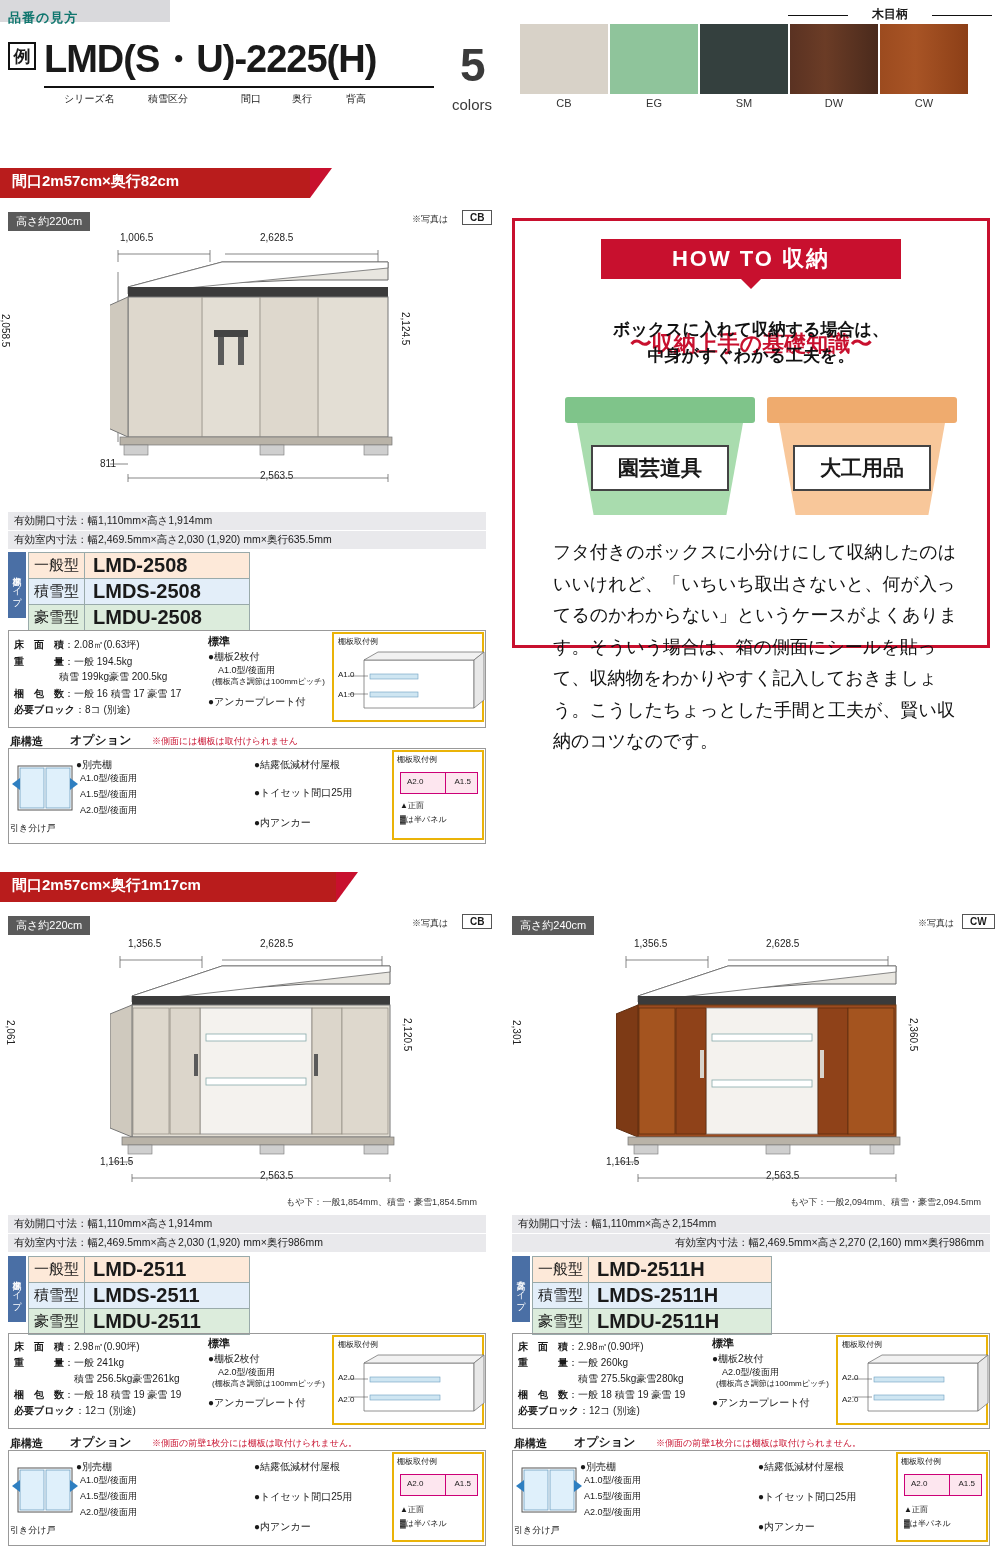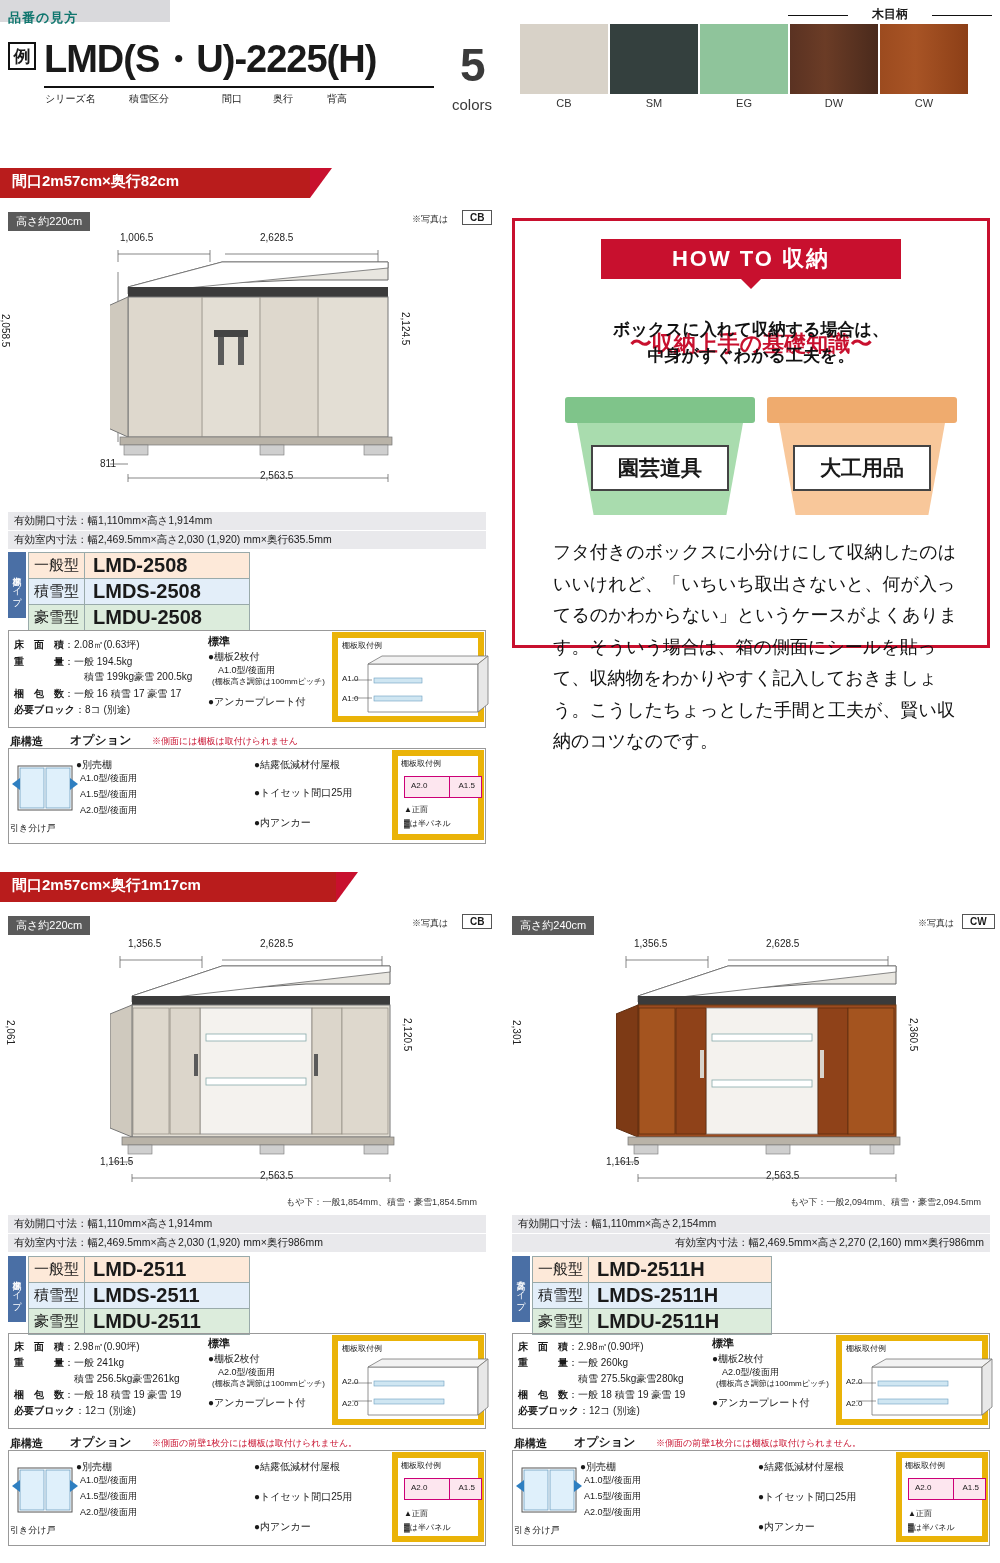--- a/index.html
+++ b/index.html
@@ -15,21 +15,21 @@
   }
   .page { position: relative; width: 1000px; height: 1563px; overflow: hidden; }
 
   
   .hdr-left { position: absolute; left: 0; top: 0; width: 510px; height: 140px; }
   .hdr-title-bar { position: absolute; left: 0; top: 0; width: 170px; height: 22px; background: #d9d9dc; }
   .hdr-title-bar span { display: block; padding: 9px 0 0 8px; font-size: 13px; font-weight: bold; color: #0f766e; letter-spacing: 1px; }
   .hdr-rei { position: absolute; left: 8px; top: 42px; width: 28px; height: 28px; border: 2px solid #111; font-size: 17px; font-weight: bold; text-align: center; line-height: 25px; }
   .hdr-model { position: absolute; left: 44px; top: 34px; font-size: 38px; font-weight: bold; letter-spacing: -1px; white-space: nowrap; }
   .hdr-underline { position: absolute; left: 44px; top: 86px; width: 390px; height: 2px; background: #111; }
-  .hdr-legend { position: absolute; left: 37px; top: 92px; width: 420px; height: 24px; }
+  .hdr-legend { position: absolute; left: 56px; top: 92px; width: 420px; height: 24px; }
   .hdr-legend span { position: absolute; font-size: 10px; white-space: nowrap; }
   .lg0 { left: 8px; }
   .lg1 { left: 92px; }
   .lg2 { left: 185px; }
   .lg3 { left: 236px; }
   .lg4 { left: 290px; }
 
   .hdr-colors { position: absolute; left: 430px; top: 0; width: 570px; height: 140px; }
   .five { position: absolute; left: 30px; top: 38px; font-size: 46px; font-weight: bold; color: #3a3a3a; }
   .five-sub { position: absolute; left: 22px; top: 96px; font-size: 15px; color: #3a3a3a; }
@@ -86,21 +86,21 @@
   .box-ill .body { position: absolute; left: 12px; top: 26px; width: 166px; height: 92px; clip-path: polygon(0 0, 100% 0, 90% 100%, 10% 100%); }
   .box-ill .tag { position: absolute; left: 26px; top: 48px; width: 138px; height: 46px; background: #fff; border: 2px solid #444; text-align: center; line-height: 42px; font-size: 21px; font-weight: bold; }
   .howto-body { position: absolute; left: 38px; right: 24px; top: 316px; font-size: 18px; line-height: 1.75; color: #111; }
 
   
   .dimtxt { position: absolute; font-size: 10px; color: #222; white-space: nowrap; }
   .dimtxt.vert { writing-mode: vertical-rl; }
   .moyashita { position: absolute; font-size: 9px; color: #333; }
 
   
-  .shelf-diag { position: absolute; border: 6px solid #eab308; background: #fff; }
+  .shelf-diag { position: absolute; border: 2px solid #eab308; background: #fff; }
 </style>
 </head>
 <body>
 
 <div class="page">
 
   <div class="hdr-left">
     <div class="hdr-title-bar">
       <span>品番の見方</span>
     </div>
@@ -119,26 +119,26 @@
   <div class="hdr-colors">
     <div class="five">5</div>
     <div class="five-sub">colors</div>
     <div class="mokume">木目柄</div>
     <div class="swatch-wrap">
       <div class="swatch">
         <div class="sw-body" style="background:#d8d2c8"></div>
         <div class="sw-lbl">CB</div>
       </div>
       <div class="swatch">
+        <div class="sw-body" style="background:#8fc49b"></div>
+        <div class="sw-lbl">EG</div>
+      </div>
+      <div class="swatch">
         <div class="sw-body" style="background:#34403e"></div>
         <div class="sw-lbl">SM</div>
-      </div>
-      <div class="swatch">
-        <div class="sw-body" style="background:#8fc49b"></div>
-        <div class="sw-lbl">EG</div>
       </div>
       <div class="swatch">
         <div class="sw-body" style="background:linear-gradient(90deg,#5a3222,#6b3c26 40%,#4a2a1c)"></div>
         <div class="sw-lbl">DW</div>
       </div>
       <div class="swatch">
         <div class="sw-body" style="background:linear-gradient(90deg,#9c4b1f,#a85425 40%,#8c3f17)"></div>
         <div class="sw-lbl">CW</div>
       </div>
     </div>
@@ -229,21 +229,21 @@
   </tbody>
     </table>
 
   <div class="info-box" style="left:8px; top:630px; width:478px; height:98px;"></div>
   <div class="ib-cell" style="left:14px; top:638px;">
     <b>床　面　積</b><span>：2.08㎡(0.63坪)</span>
   </div>
   <div class="ib-cell" style="left:14px; top:655px;">
     <b>重　　　量</b><span>：一般 194.5kg</span>
   </div>
-  <div class="ib-cell" style="left:84px; top:670px;">積雪 199kg豪雪 200.5kg</div>
+  <div class="ib-cell" style="left:59px; top:670px;">積雪 199kg豪雪 200.5kg</div>
   <div class="ib-cell" style="left:14px; top:687px;">
     <b>梱　包　数</b><span>：一般 16  積雪 17  豪雪 17</span>
   </div>
   <div class="ib-cell" style="left:14px; top:703px;">
     <b>必要ブロック</b><span>：8コ (別途)</span>
   </div>
 
   <div class="ib-cell" style="left:208px; top:634px; font-weight:bold; font-size:11px;">標準</div>
   <div class="ib-cell" style="left:208px; top:650px;">●<span>棚板2枚付</span></div>
   <div class="ib-cell" style="left:218px; top:664px; font-size:9px;">A1.0型/後面用</div>

